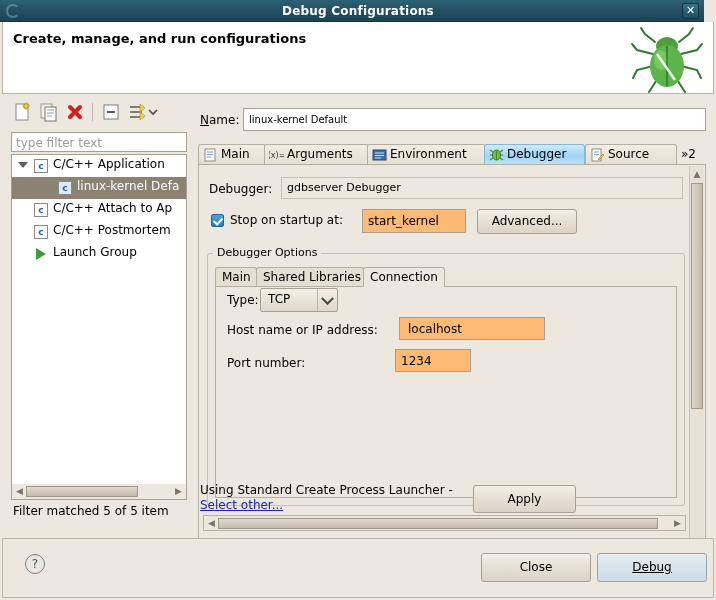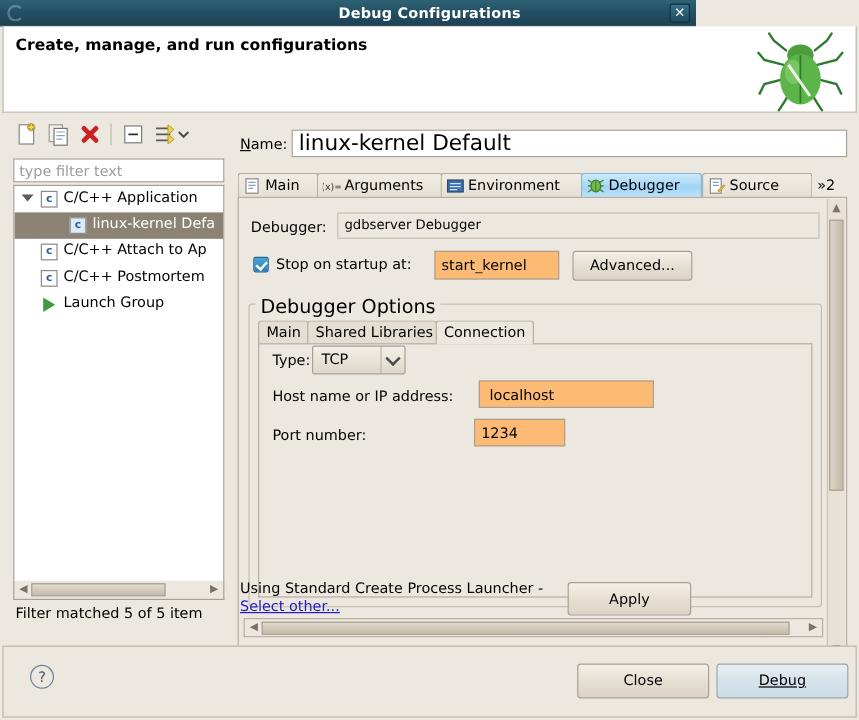--- a/index.html
+++ b/index.html
@@ -18,21 +18,21 @@
     height: 600px;
     overflow: hidden;
     background: #ece7df;
     box-sizing: border-box;
   }
 
   
   .titlebar {
     position: absolute;
     left: 0; top: 0;
-    width: 580px; height: 22px;
+    width: 704px; height: 22px;
     background: linear-gradient(to bottom, #2d6275 0%, #245064 45%, #1d4254 100%);
     border-bottom: 1px solid #123341;
     box-sizing: border-box;
   }
   .titlebar-text {
     position: absolute;
     left: 0; top: 0;
     width: 716px;
     line-height: 22px;
     text-align: center;
@@ -242,21 +242,21 @@
     font-size: 12px;
   }
   .namelabel u { text-decoration: underline; }
   .nameinput {
     position: absolute;
     left: 47px; top: 0;
     width: 463px; height: 23px;
     background: #ffffff;
     border: 1px solid #a8a097;
     box-sizing: border-box;
-    font-size: 18px;
+    font-size: 10px;
     padding: 3px 5px;
     font-family: "DejaVu Sans", "Liberation Sans", sans-serif;
     color: #000000;
   }
 
   
   .tabstrip {
     position: absolute;
     left: 2px; top: 40px;
     width: 508px; height: 21px;
@@ -365,21 +365,21 @@
   .group {
     position: absolute;
     border: 1px solid #c6bfb3;
     border-radius: 3px;
     box-sizing: border-box;
   }
   .grouptitle {
     position: absolute;
     background: #ece7df;
     padding: 0 4px;
-    font-size: 16px;
+    font-size: 11px;
   }
   .itab {
     position: absolute;
     top: 0; height: 20px;
     background: #e4ded3;
     border: 1px solid #b5aea2;
     border-bottom: none;
     border-radius: 3px 3px 0 0;
     box-sizing: border-box;
     font-size: 12px;

